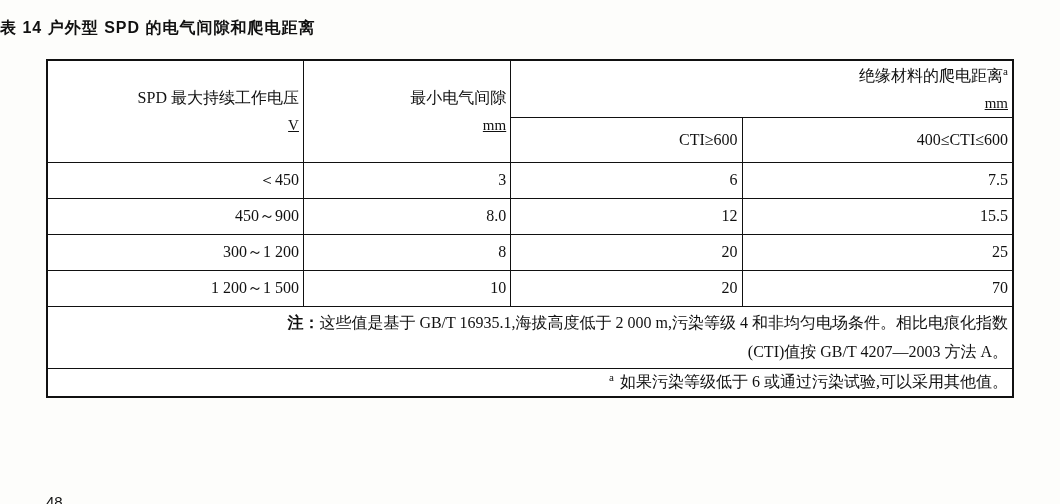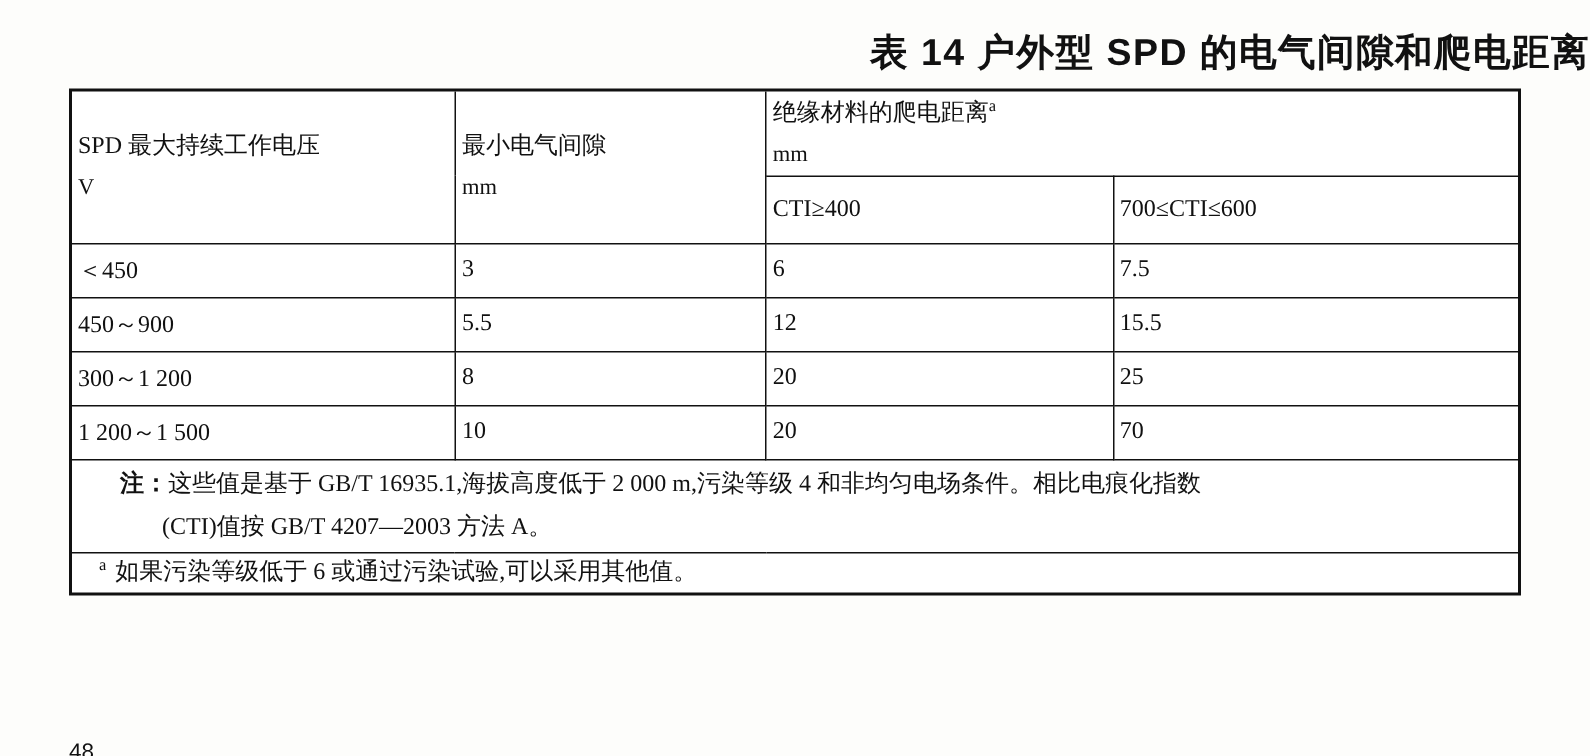--- a/index.html
+++ b/index.html
@@ -15,42 +15,42 @@
     overflow: hidden;
   }
   .page {
     position: relative;
     width: 1060px;
     height: 504px;
     box-sizing: border-box;
     padding: 0;
   }
   .table-title {
-    text-align: right;
+    text-align: left;
     font-family: "Liberation Sans", "DejaVu Sans", sans-serif;
     font-weight: bold;
-    font-size: 25px;
+    font-size: 16px;
     letter-spacing: 1px;
     margin-top: 18px;
-    margin-bottom: 8px;
+    margin-bottom: 20px;
   }
   .tbl-wrap {
     margin: 0 46px;
     border: 2px solid #111;
     border-bottom: 2px solid #111;
     background: #fff;
   }
   table.spd {
     border-collapse: collapse;
     width: 100%;
     table-layout: fixed;
   }
   table.spd td, table.spd th {
     border: 1px solid #111;
-    text-align: left;
+    text-align: right;
     vertical-align: middle;
     font-weight: normal;
     font-size: 16px;
     padding: 2px 4px;
   }
   
   table.spd tr td:first-child, table.spd tr th:first-child {
     border-left: 0;
   }
   table.spd tr td:last-child, table.spd tr th:last-child {
@@ -63,20 +63,21 @@
     border-bottom: 0;
   }
   .hdr {
     font-size: 17px;
     line-height: 1.5;
   }
   .hdr .unit {
     font-size: 15px;
     display: block;
     margin-top: 4px;
+    text-decoration: underline;
   }
   .hdr-tall {
     height: 86px;
   }
   .hdr-sub {
     height: 40px;
     font-size: 17px;
   }
   .hdr-span {
     height: 46px;
@@ -154,33 +155,33 @@
           <th class="hdr hdr-tall" rowspan="2">
             <span>最小电气间隙</span>
             <span class="unit">mm</span>
           </th>
           <th class="hdr hdr-span" colspan="2">
             <span>绝缘材料的爬电距离</span><span class="sup">a</span>
             <span class="unit">mm</span>
           </th>
         </tr>
         <tr>
-          <th class="hdr-sub">CTI≥400</th>
-          <th class="hdr-sub">700≤CTI≤600</th>
+          <th class="hdr-sub">CTI≥600</th>
+          <th class="hdr-sub">400≤CTI≤600</th>
         </tr>
 
         <tr class="data">
           <td>＜450</td>
           <td>3</td>
           <td>6</td>
           <td>7.5</td>
         </tr>
         <tr class="data">
           <td>450～900</td>
-          <td>5.5</td>
+          <td>8.0</td>
           <td>12</td>
           <td>15.5</td>
         </tr>
         <tr class="data">
           <td>300～1 200</td>
           <td>8</td>
           <td>20</td>
           <td>25</td>
         </tr>
         <tr class="data">

